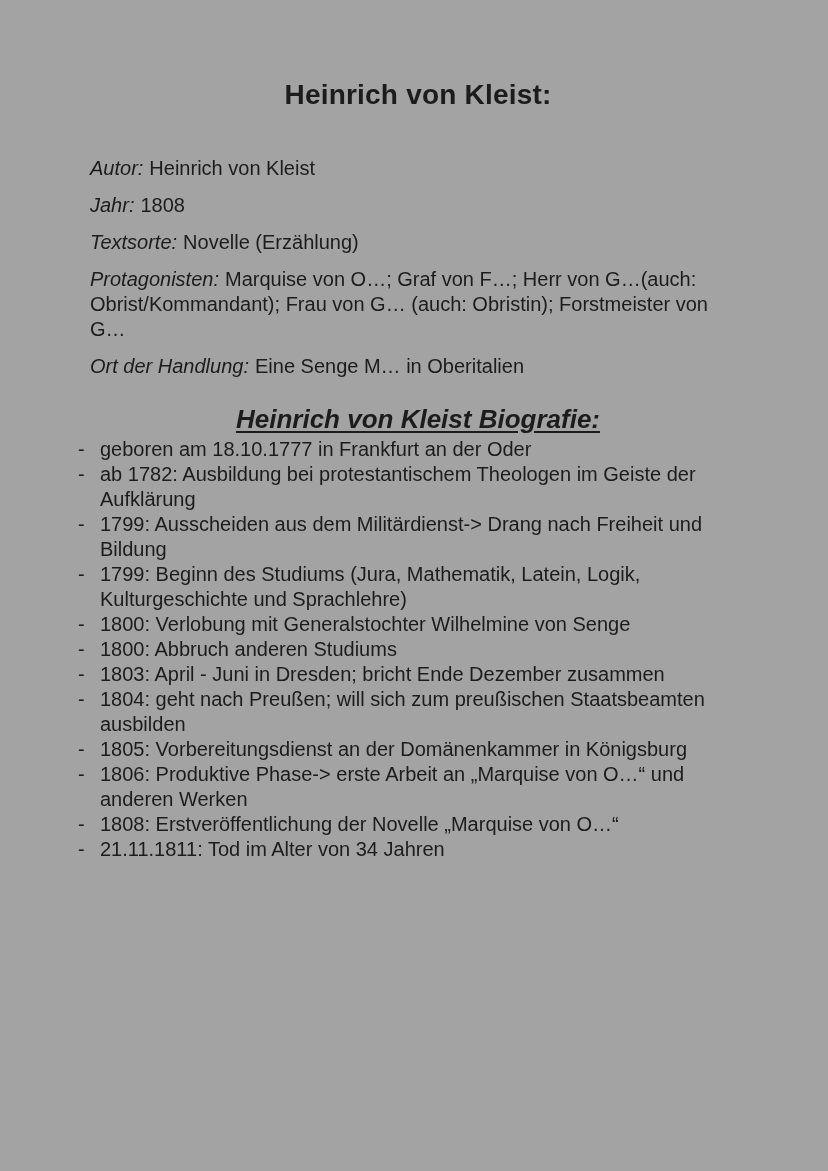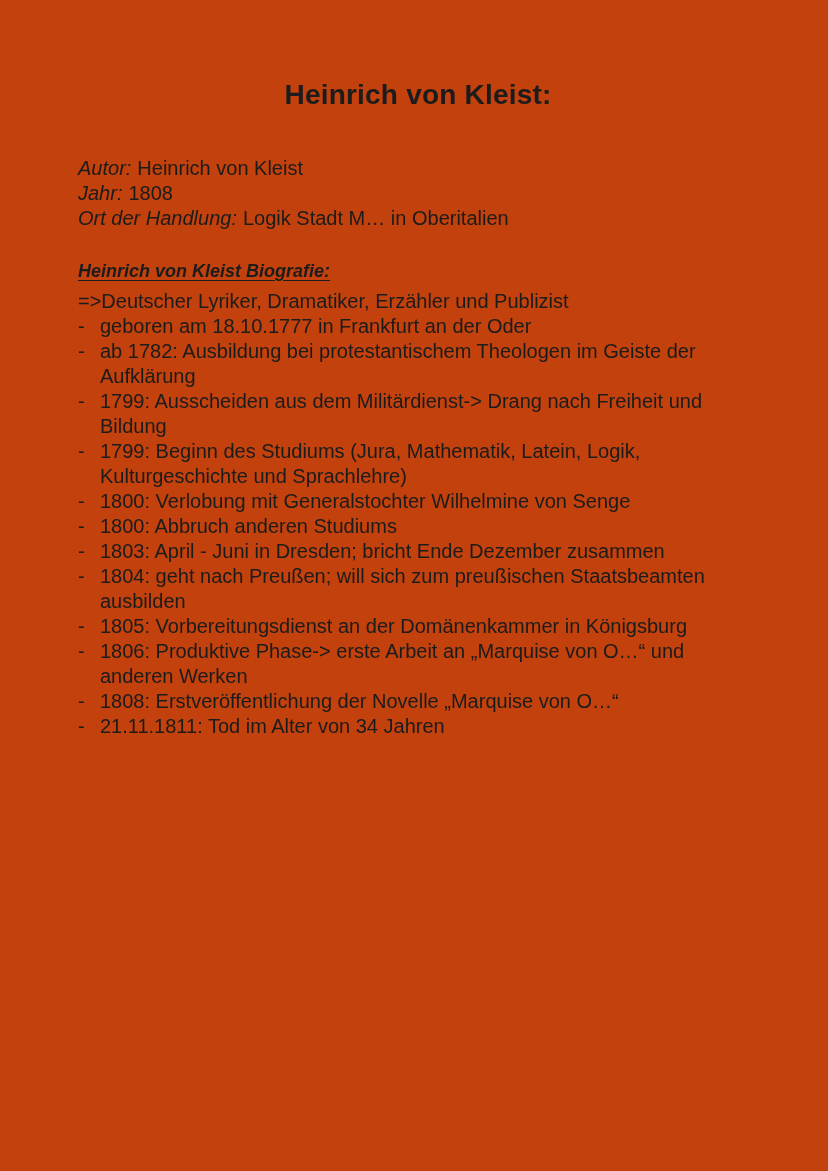--- a/index.html
+++ b/index.html
@@ -13,56 +13,57 @@
     overflow: hidden;
     font-family: "Liberation Sans", sans-serif;
     color: #1c1c1c;
     -webkit-font-smoothing: antialiased;
   }
   .page {
     box-sizing: border-box;
     width: 828px;
     height: 1171px;
     padding: 76px 70px 0 78px;
-    background: #c2410c;
+    background: #a3a3a3;
   }
   .content {
     width: 680px;
   }
   .doc-title {
     text-align: center;
     font-weight: bold;
     font-size: 28px;
     line-height: 38px;
     margin: 0 0 42px 0;
     letter-spacing: 0.2px;
   }
   .meta-block {
     font-size: 20px;
     line-height: 25px;
   }
   .meta-row {
-    margin: 0;
+    margin: 12px;
   }
   .meta-label {
     font-style: italic;
     margin-right: 6px;
   }
   .bio-section {
     margin-top: 27px;
     font-size: 20px;
     line-height: 25px;
   }
   .bio-heading {
     font-style: italic;
-    font-size: 18px;
+    font-size: 26px;
     line-height: 27px;
     text-decoration: underline;
     text-underline-offset: 3px;
     margin: 0 0 4px 0;
+    text-align: center;
   }
   .bio-arrow {
     margin: 0;
   }
   .bio-bullet {
     display: flex;
     margin: 0;
   }
   .bullet-marker {
     flex: 0 0 22px;
@@ -83,28 +84,33 @@
     </h1>
 
     <div class="meta-block">
       <p class="meta-row">
         <span class="meta-label">Autor:</span><span class="meta-value">Heinrich von Kleist</span>
       </p>
       <p class="meta-row">
         <span class="meta-label">Jahr:</span><span class="meta-value">1808</span>
       </p>
       <p class="meta-row">
-        <span class="meta-label">Ort der Handlung:</span><span class="meta-value">Logik Stadt M… in Oberitalien</span>
+        <span class="meta-label">Textsorte:</span><span class="meta-value">Novelle (Erzählung)</span>
+      </p>
+      <p class="meta-row">
+        <span class="meta-label">Protagonisten:</span><span class="meta-value">Marquise von O…; Graf von F…; Herr von G…(auch: Obrist/Kommandant); Frau von G… (auch: Obristin); Forstmeister von G…</span>
+      </p>
+      <p class="meta-row">
+        <span class="meta-label">Ort der Handlung:</span><span class="meta-value">Eine Senge M… in Oberitalien</span>
       </p>
     </div>
 
     <div class="bio-section">
       <h2 class="bio-heading">Heinrich von Kleist Biografie:</h2>
 
-      <p class="bio-arrow">=&gt;Deutscher Lyriker, Dramatiker, Erzähler und Publizist</p>
 
       <div class="bio-bullet">
         <span class="bullet-marker">-</span>
         <span class="bullet-text">geboren am 18.10.1777 in Frankfurt an der Oder</span>
       </div>
       <div class="bio-bullet">
         <span class="bullet-marker">-</span>
         <span class="bullet-text">ab 1782: Ausbildung bei protestantischem Theologen im Geiste der Aufklärung</span>
       </div>
       <div class="bio-bullet">

